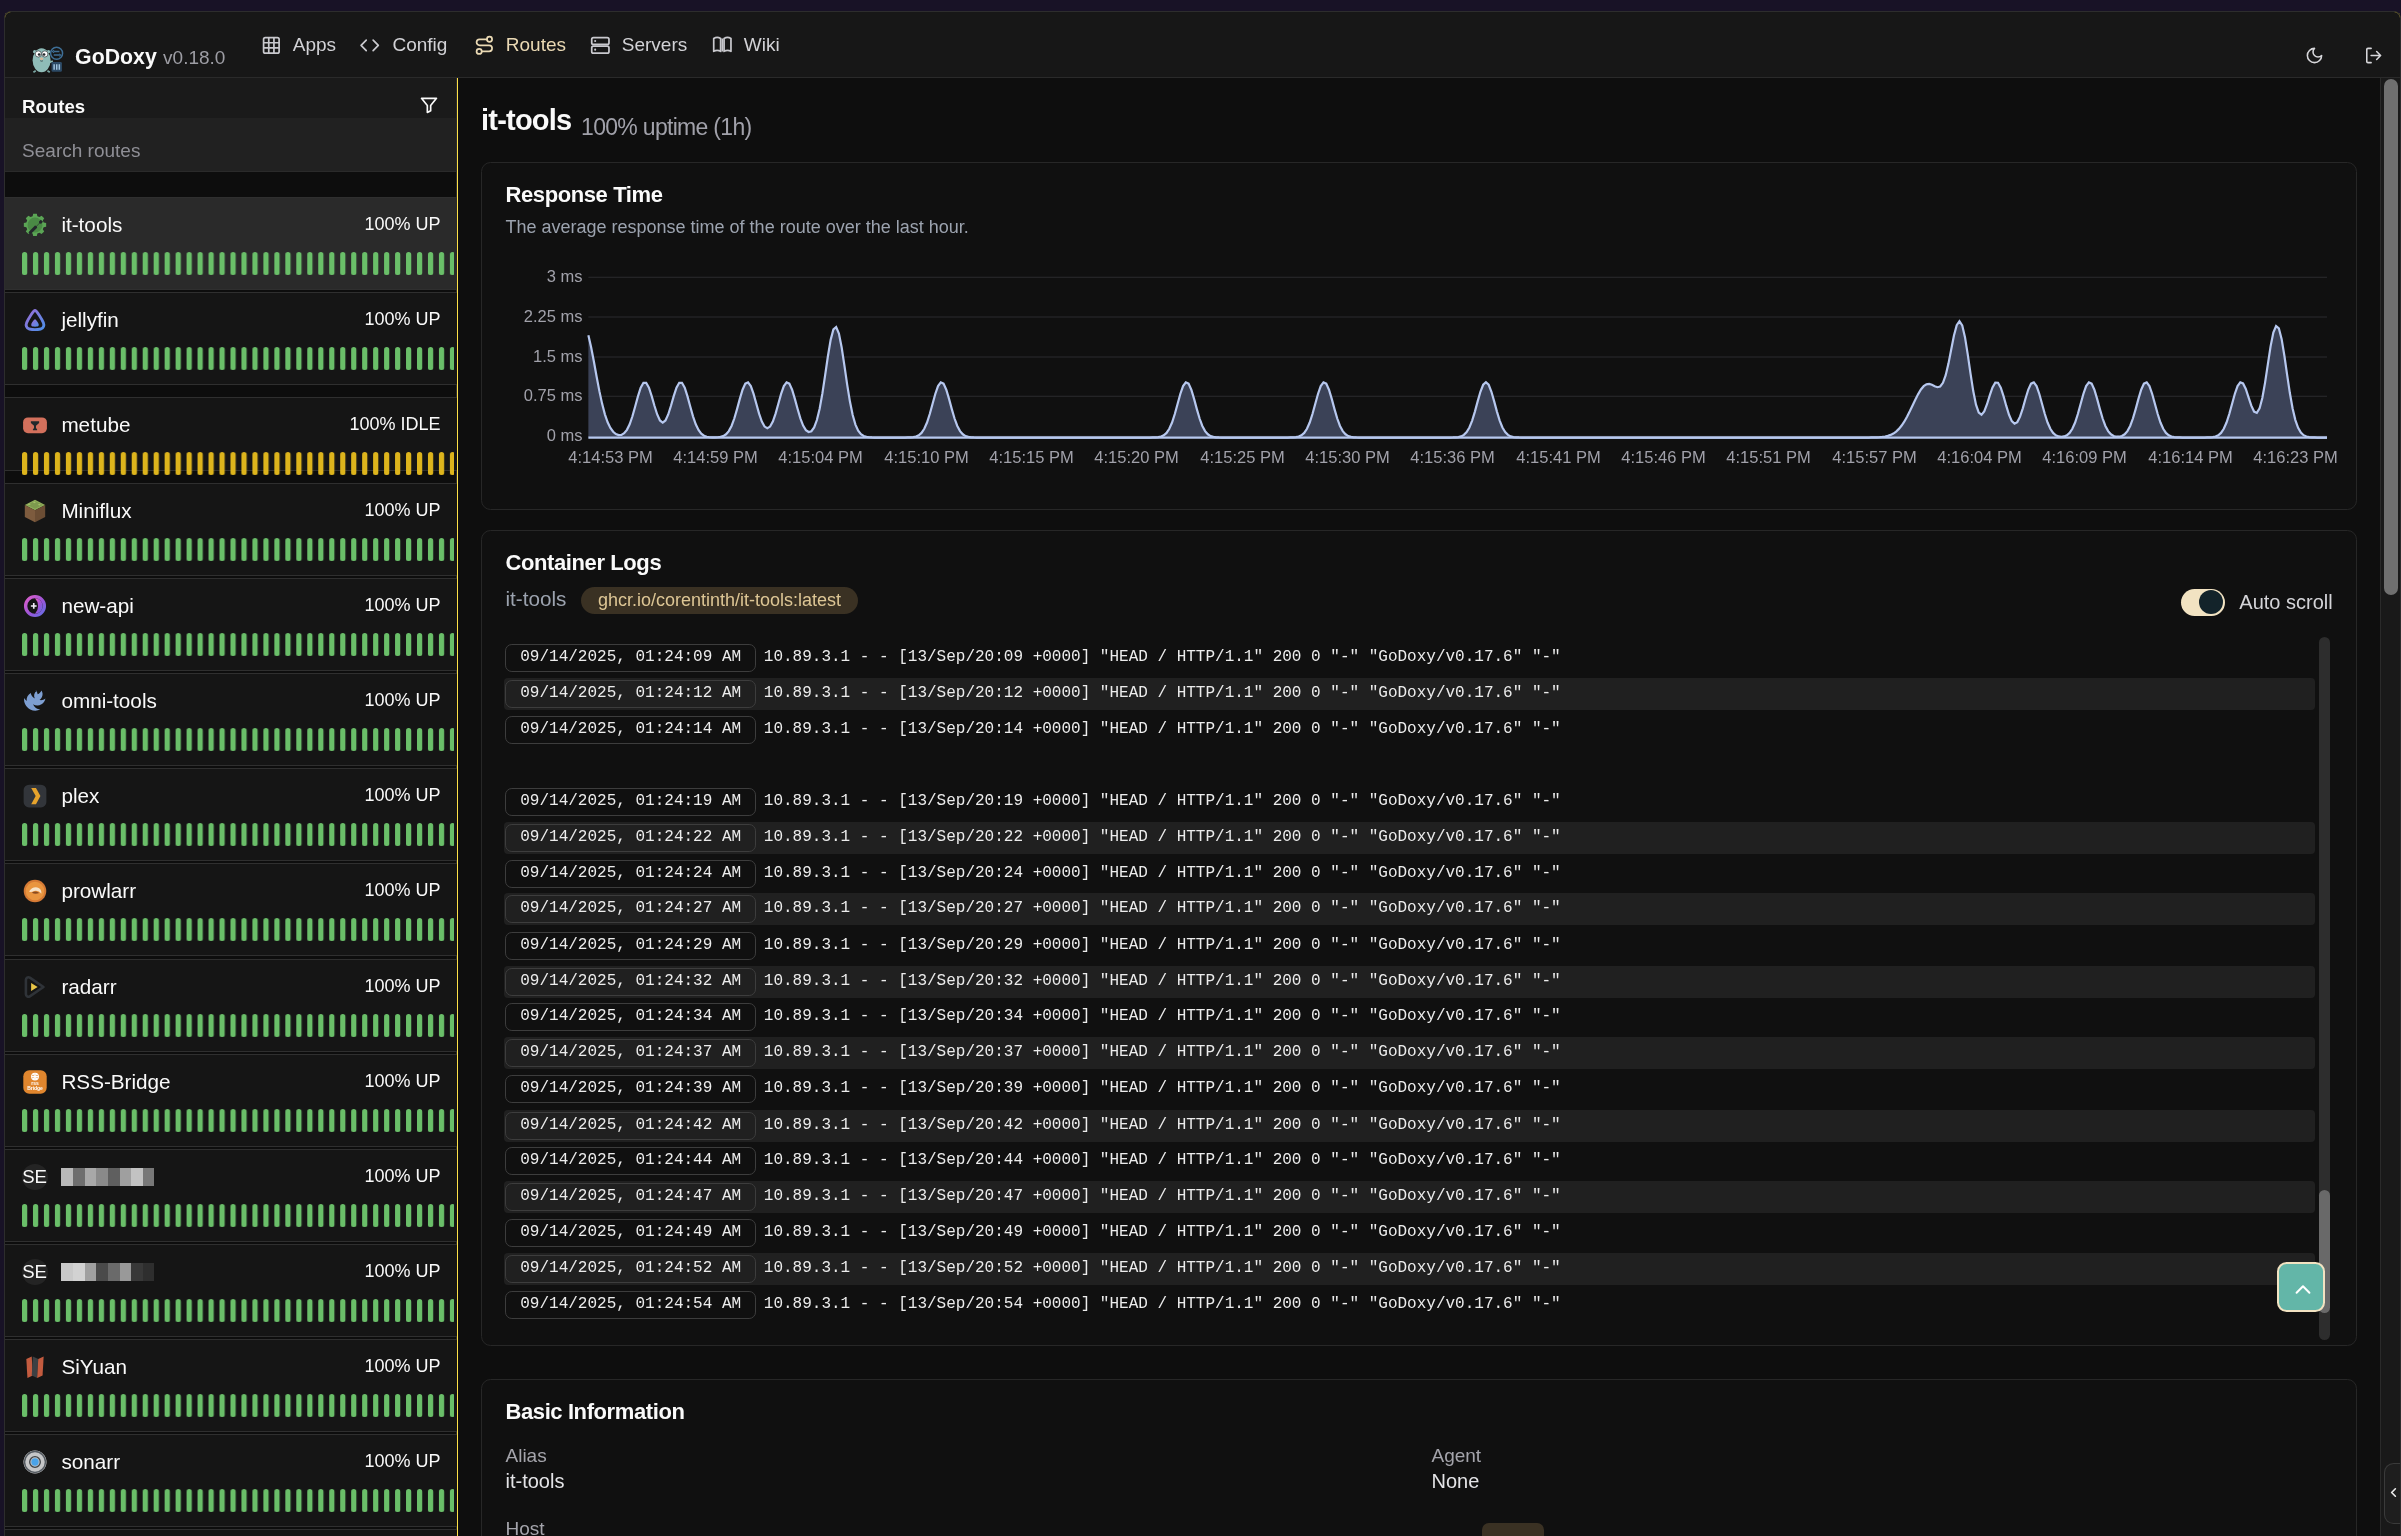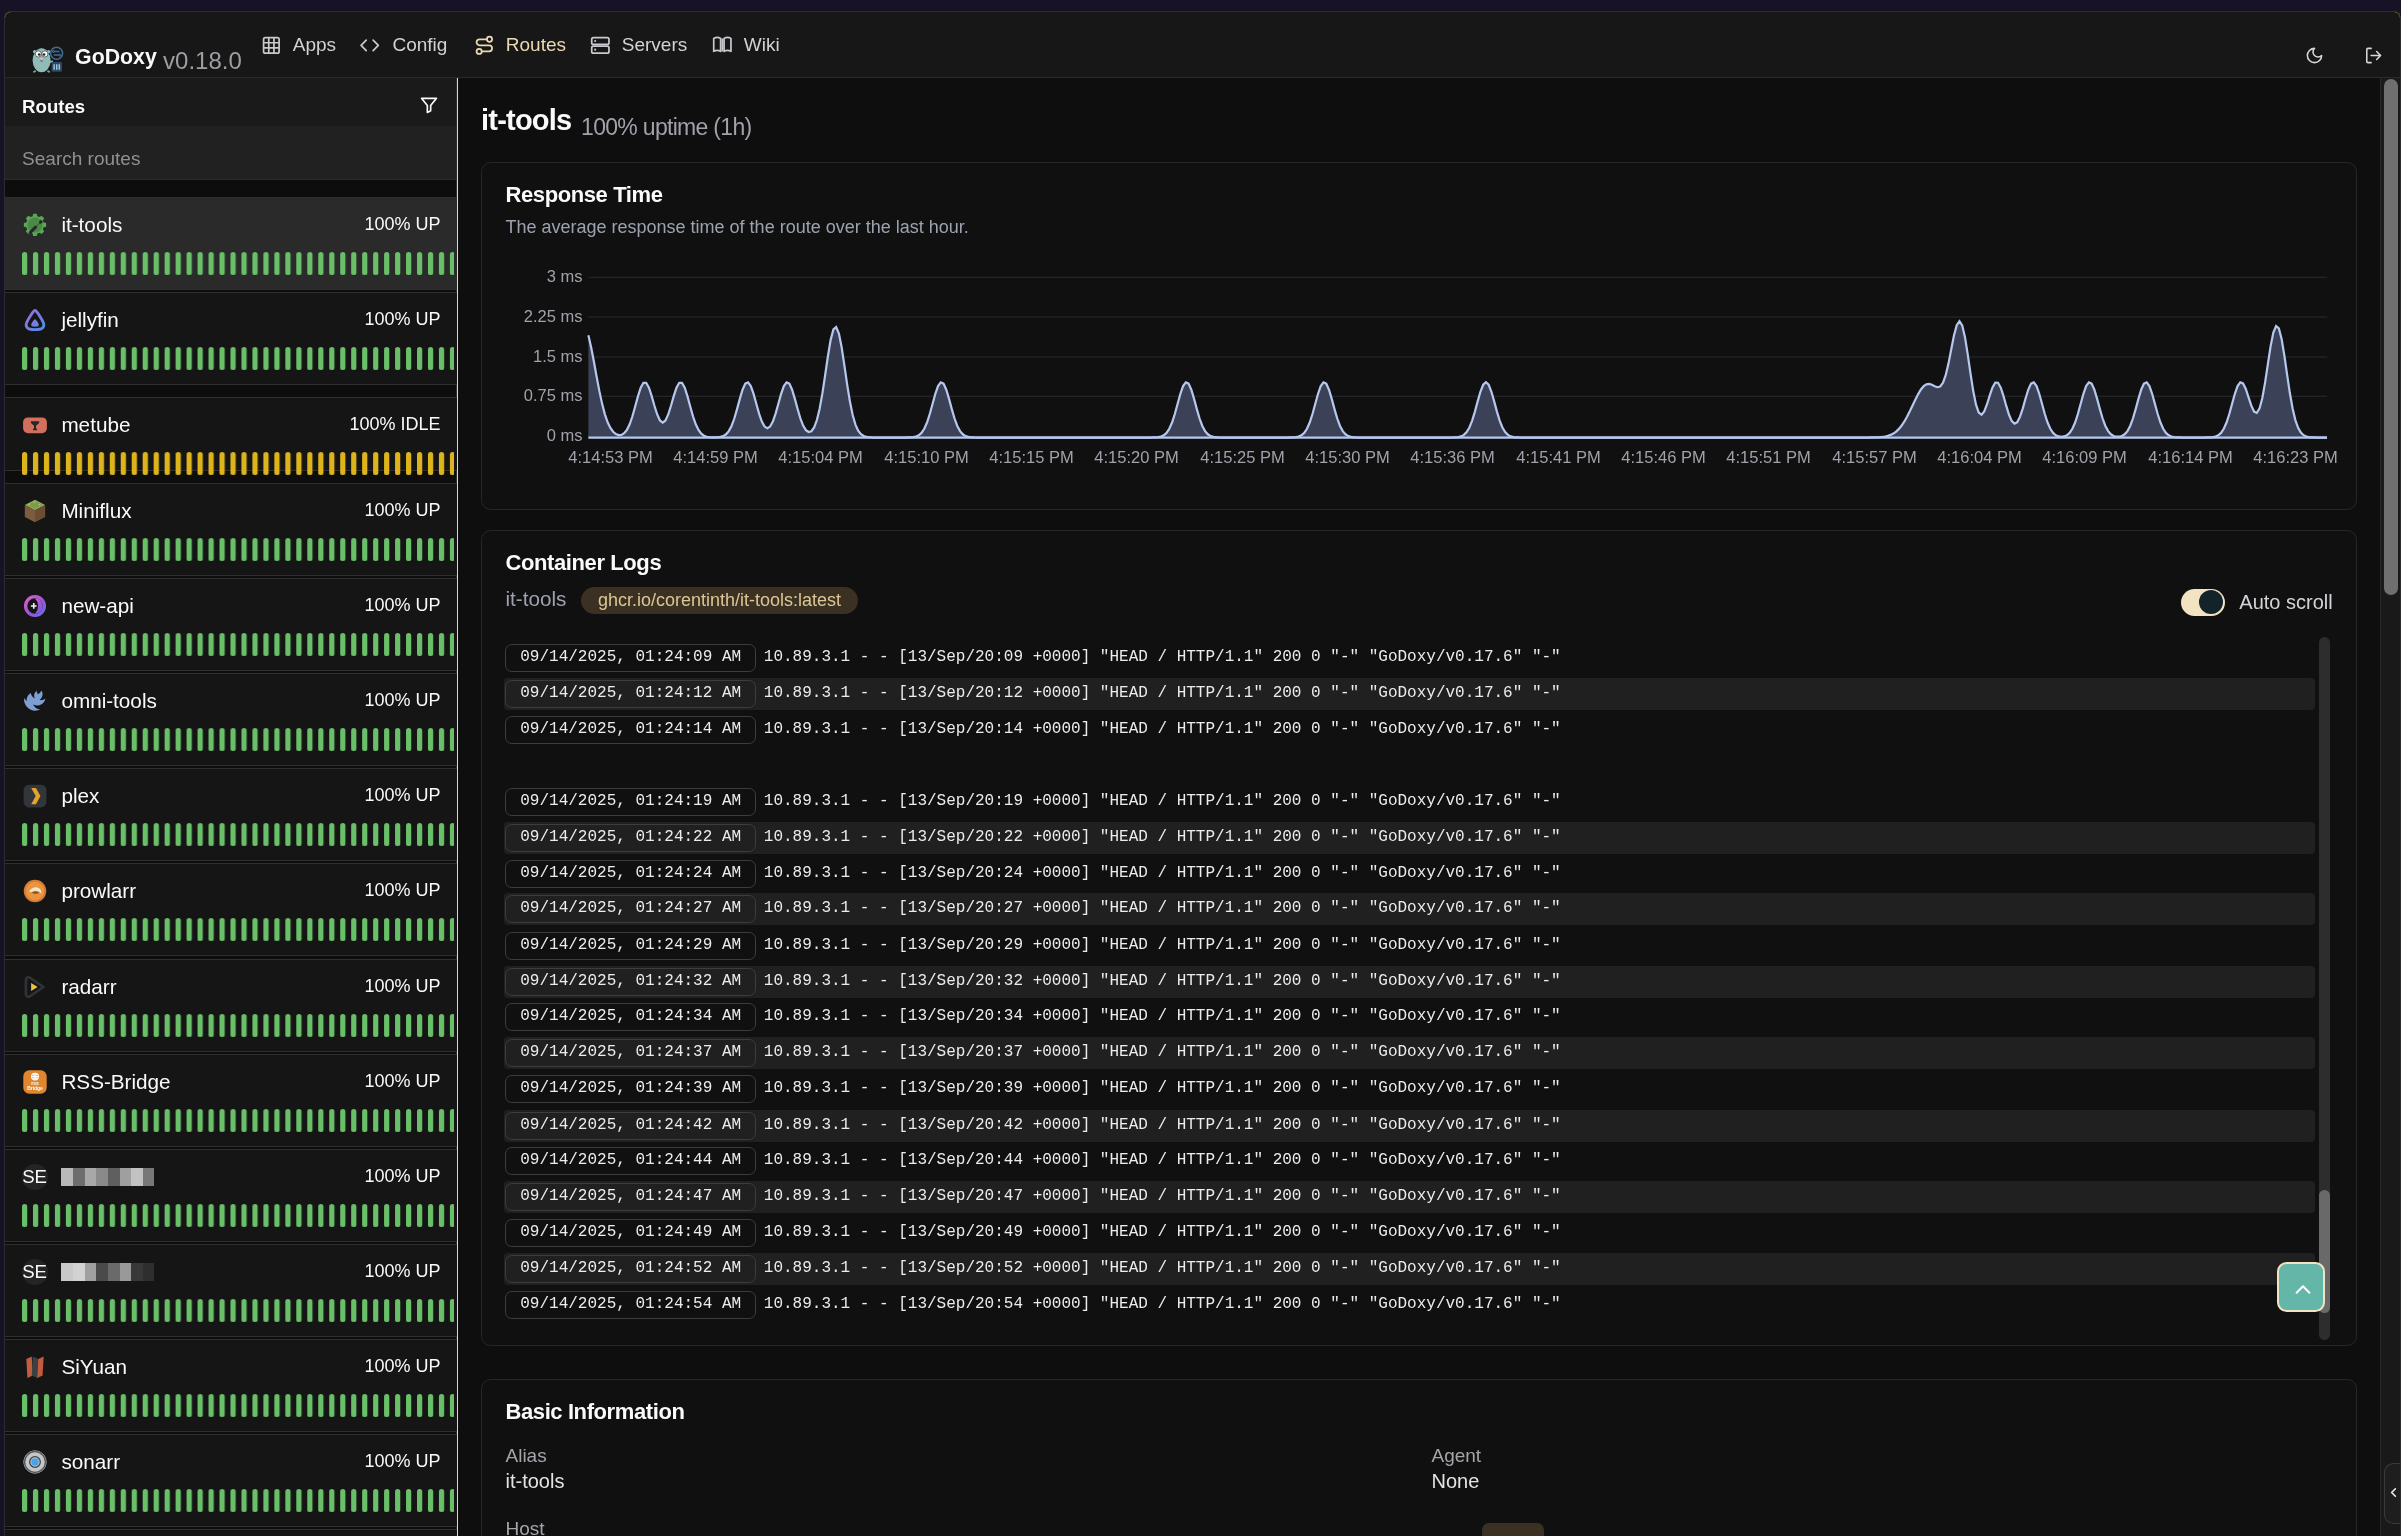--- a/index.html
+++ b/index.html
@@ -5,21 +5,21 @@
 #app {position:absolute;left:4.1px;top:11px;width:2397px;height:1526px;background:#fde047;border:0.7px solid #2d2d2d;border-bottom:none;border-radius:6.9px 6.9px 0 0;overflow:hidden}
 .abs {position:absolute}
 
 #nav {position:absolute;left:0;top:0;width:100%;height:66px;background:#171717;border-bottom:0.7px solid #2a2a2a}
 .nitem {position:absolute;top:0;height:66px;display:flex;align-items:center;color:#d2d2d6;font-size:19px}
 .nicon {margin-right:11px;display:flex;align-items:center}
 
 #side {position:absolute;left:0;top:66px;width:452px;bottom:0;background:#0d0d0d;border-right:0.7px solid #2c2c2c}
 #shead {position:absolute;left:0;top:0;width:100%;height:55px;background:#1a1a1a;border-bottom:0.7px solid #2a2a2a}
 #shead .t {position:absolute;left:17px;top:18px;font-size:18.6px;font-weight:600;color:#fafafa}
-#ssearch {position:absolute;left:0;top:48px;width:100%;height:54px;background:#212121;border-bottom:0.7px solid #2a2a2a}
+#ssearch {position:absolute;left:0;top:40px;width:100%;height:54px;background:#212121;border-bottom:0.7px solid #2a2a2a}
 #ssearch .p {position:absolute;left:17px;top:22px;font-size:19px;color:#8f8f96}
 #slist {position:absolute;left:0;top:110px;width:100%;bottom:0;background:#0d0d0d}
 .card {position:absolute;left:0;width:452px;background:#151515;border-top:0.7px solid #2f2f2f;border-bottom:0.7px solid #2f2f2f}
 .card.sel {background:#2a2a2a}
 .crow {position:absolute;left:16.5px;right:16.5px;top:13.8px;height:26px;display:flex;align-items:center}
 .ric {width:26px;height:26px;margin-right:13.8px;flex:none}
 .rname {font-size:20.7px;font-weight:500;color:#fafafa}
 .rstat {margin-left:auto;font-size:18px;font-weight:500;color:#fafafa}
 .seic {width:26px;height:26px;margin-right:13.8px;flex:none;border-radius:50%;background:#242424;color:#fafafa;font-size:18.6px;font-weight:500;display:flex;align-items:center;justify-content:center}
 .blur {display:flex;height:18.6px;width:93px}
@@ -79,21 +79,21 @@
         <path d="M7.3 12.2c.6.5 1.4.5 2 0" stroke="#23282b" stroke-width=".5" fill="none"></path>
     <path d="M2.3 20.8l1.7-1.1M14.3 20.8l-1.7-1.1" stroke="#7aa6a2" stroke-width="1.3"></path>
     <path d="M14 13.5l2.5-1" stroke="#8fbcb8" stroke-width="1.2"></path>
     <circle cx="19.3" cy="6.8" r="4.4" fill="none" stroke="#3e6e96" stroke-width="1.1"></circle>
     <path d="M17.2 5.5h4.2M17.2 8.1h4.2" stroke="#3e6e96" stroke-width="1.1"></path>
     <path d="M17.4 4.6l-1.1.9 1.1.9M21.2 7.2l1.1.9-1.1.9" stroke="#3e6e96" stroke-width=".8" fill="none"></path>
     <rect x="15.6" y="13.2" width="7.6" height="7.2" rx="1" fill="#2c4a66"></rect>
     <path d="M17.5 14.8v4M19.4 14.8v4M21.3 14.8v4" stroke="#9fc3dd" stroke-width="1.1"></path>
   </svg>
   <div class="abs" style="left:70px;top:33px;font-size:21.3px;font-weight:700;color:#fafafa">GoDoxy</div>
-  <div class="abs" style="left:158px;top:35px;font-size:24px;color:#9d9da4">v0.18.0</div>
+  <div class="abs" style="left:158px;top:35px;font-size:19px;color:#9d9da4">v0.18.0</div>
   <div class="nitem" style="left:256px"><span class="nicon">
           <svg width="20.7" height="20.7" viewBox="0 0 24 24" fill="none" stroke="#c9c9ce" stroke-width="2">
             <rect x="3" y="3" width="18" height="18" rx="2"></rect>
             <path d="M3 9h18M3 15h18M9 3v18M15 3v18"></path>
           </svg>
         </span>Apps</div>
   <div class="nitem" style="left:353px"><span class="nicon">
           <svg width="23.4" height="20.7" viewBox="0 0 24 24" fill="none" stroke="#c9c9ce" stroke-width="2" stroke-linecap="round" stroke-linejoin="round">
             <path d="M8 6l-6 6 6 6M16 6l6 6-6 6"></path>
           </svg>

